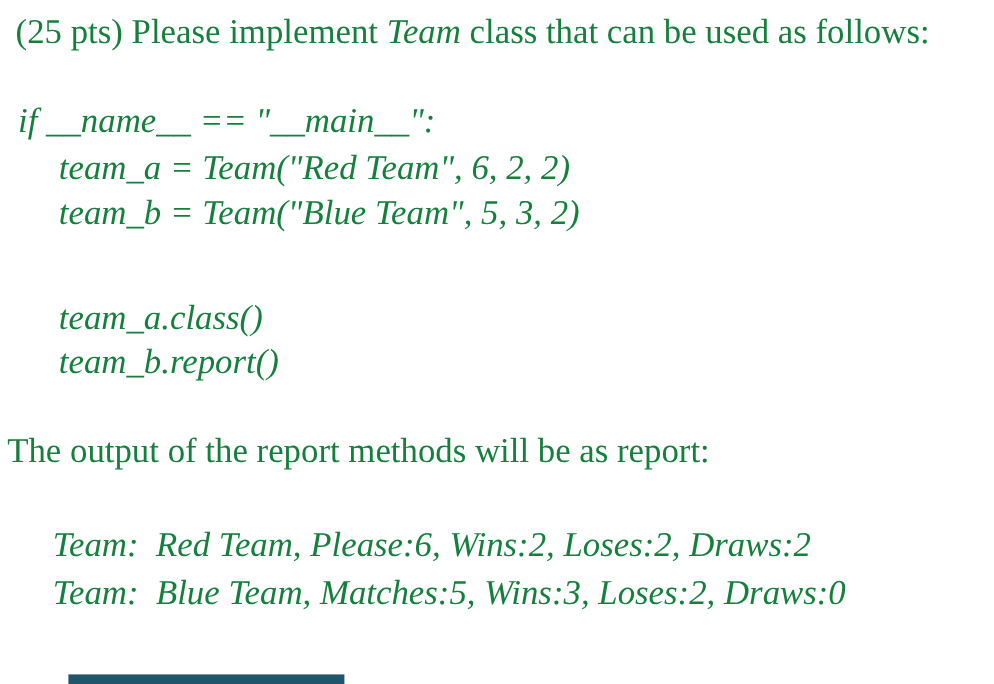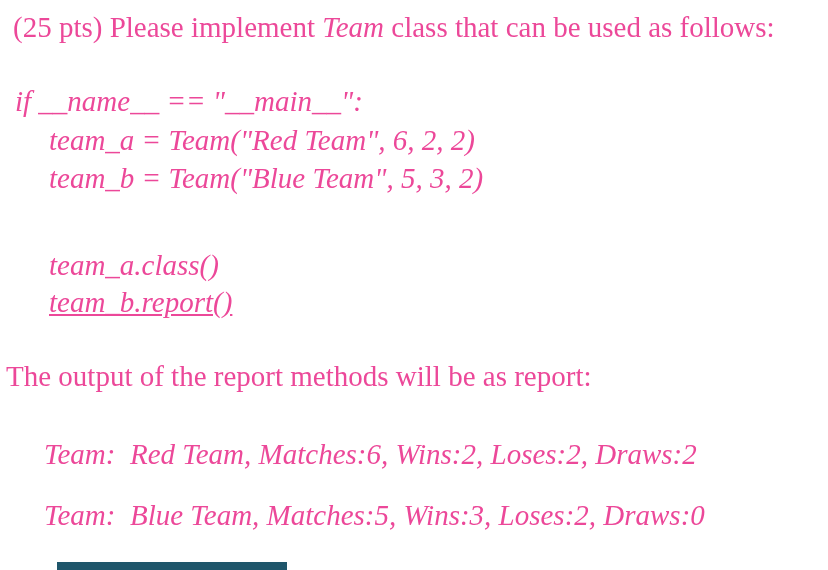--- a/index.html
+++ b/index.html
@@ -14,35 +14,35 @@
     color: #000000;
     font-family: "Liberation Serif", serif;
     overflow: hidden;
   }
   .line {
     position: absolute;
     margin: 0;
     font-size: 29px;
     line-height: 33px;
     white-space: pre;
-    color: #ec4899;
+    color: #15803d;
   }
   .italic {
     font-style: italic;
   }
   
   .pos-title  { top: 11px;  left: 13px; }
   .pos-c1     { top: 85px;  left: 15px; }
   .pos-c2     { top: 124px; left: 49px; }
   .pos-c3     { top: 162px; left: 49px; }
   .pos-c4     { top: 249px; left: 49px; }
-  .pos-c5     { top: 286px; left: 49px; text-decoration: underline; }
+  .pos-c5     { top: 286px; left: 49px; }
   .pos-intro  { top: 360px; left: 6px;  }
   .pos-o1     { top: 438px; left: 44px; }
-  .pos-o2     { top: 499px; left: 44px; }
+  .pos-o2     { top: 478px; left: 44px; }
   .bottom-bar {
     position: absolute;
     left: 57px;
     top: 562px;
     width: 230px;
     height: 8px;
   }
 </style>
 </head>
 <body style="background: rgb(255, 255, 255); color: rgb(0, 0, 0);">
@@ -55,19 +55,19 @@
     <p class="line italic pos-c1">if __name__ == "__main__":</p>
     <p class="line italic pos-c2">team_a = Team("Red Team", 6, 2, 2)</p>
     <p class="line italic pos-c3">team_b = Team("Blue Team", 5, 3, 2)</p>
     <p class="line italic pos-c4">team_a.class()</p>
     <p class="line italic pos-c5">team_b.report()</p>
   </div>
 
   <p class="line pos-intro">The output of the report methods will be as report:</p>
 
   <div>
-    <p class="line italic pos-o1">Team:  Red Team, Matches:6, Wins:2, Loses:2, Draws:2</p>
+    <p class="line italic pos-o1">Team:  Red Team, Please:6, Wins:2, Loses:2, Draws:2</p>
     <p class="line italic pos-o2">Team:  Blue Team, Matches:5, Wins:3, Loses:2, Draws:0</p>
   </div>
 
   <div class="bottom-bar" style="background: rgb(31, 86, 107);"></div>
 
 </div>
 
 </body></html>

